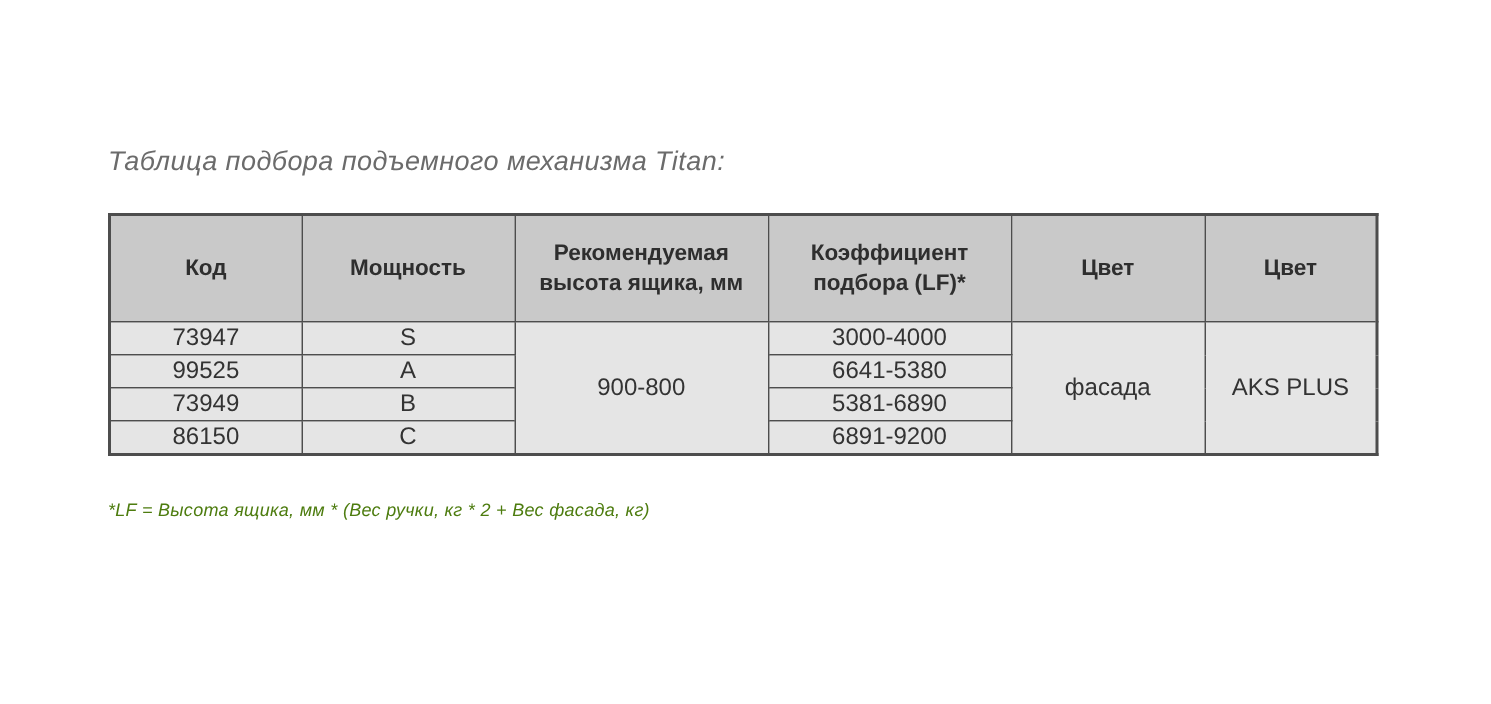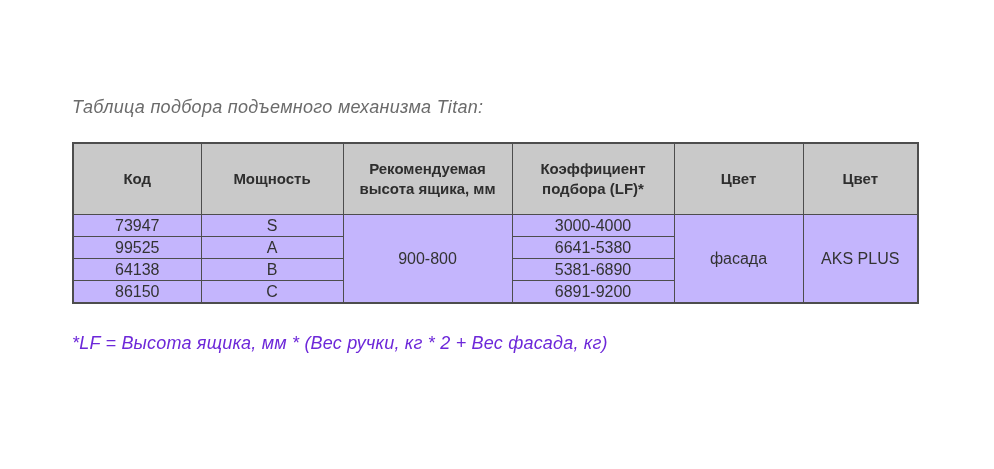--- a/index.html
+++ b/index.html
@@ -53,34 +53,34 @@
     font-weight: bold;
     height: 68px;
     padding: 1px 8px;
     line-height: 1.35;
   }
   table.selection-table tbody td {
     color: #333333;
     font-size: 16px;
     height: 21px;
     padding: 0 4px;
-    background: #c4b5fd;
+    background: #e5e5e5;
   }
   .col-code  { width: 128px; }
   .col-power { width: 142px; }
   .col-height{ width: 169px; }
   .col-lf    { width: 162px; }
   .col-color { width: 129px; }
   .col-brand { width: 115px; }
   .footnote {
     margin: 0;
     padding-top: 29px;
-    font-size: 18px;
+    font-size: 12px;
     font-style: italic;
-    color: #6d28d9;
+    color: #4d7c0f;
     letter-spacing: 0.2px;
   }
 </style>
 </head>
 <body>
 
 <div class="page">
   <div class="content">
 
     <h2 class="doc-title">Таблица подбора подъемного механизма Titan:</h2>
@@ -112,21 +112,21 @@
           <td>3000-4000</td>
           <td rowspan="4">фасада</td>
           <td rowspan="4">AKS PLUS</td>
         </tr>
         <tr>
           <td>99525</td>
           <td>A</td>
           <td>6641-5380</td>
         </tr>
         <tr>
-          <td>64138</td>
+          <td>73949</td>
           <td>B</td>
           <td>5381-6890</td>
         </tr>
         <tr>
           <td>86150</td>
           <td>C</td>
           <td>6891-9200</td>
         </tr>
       </tbody>
     </table>

